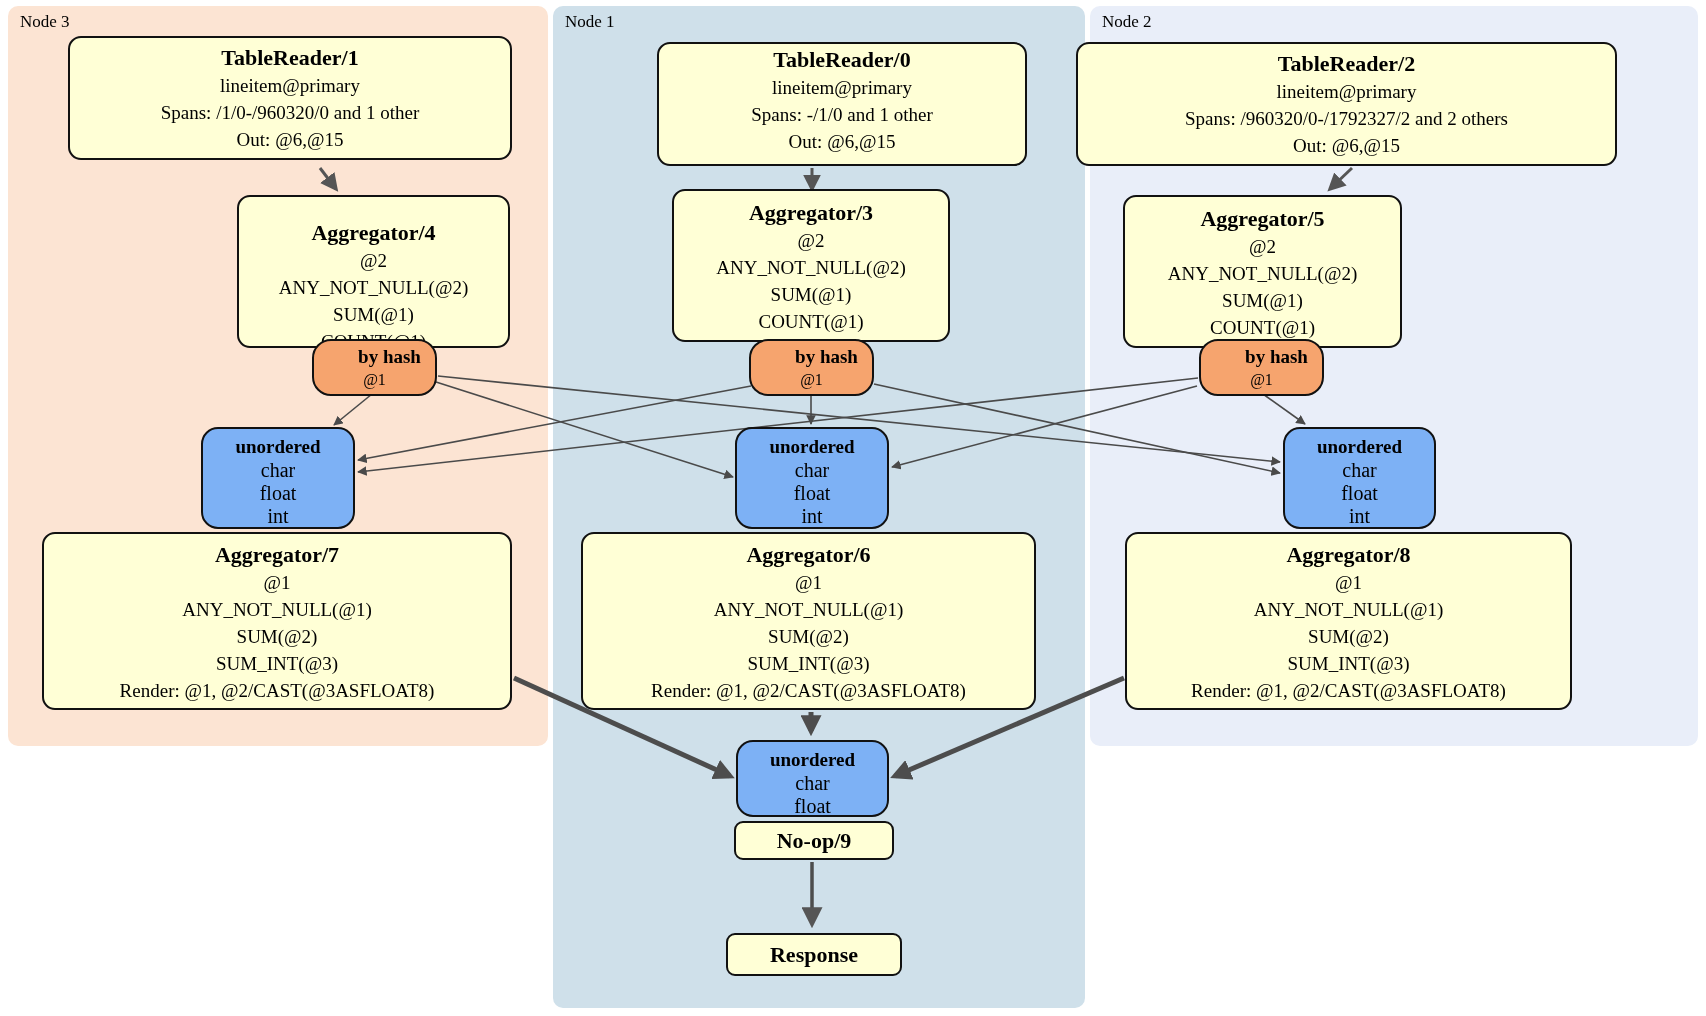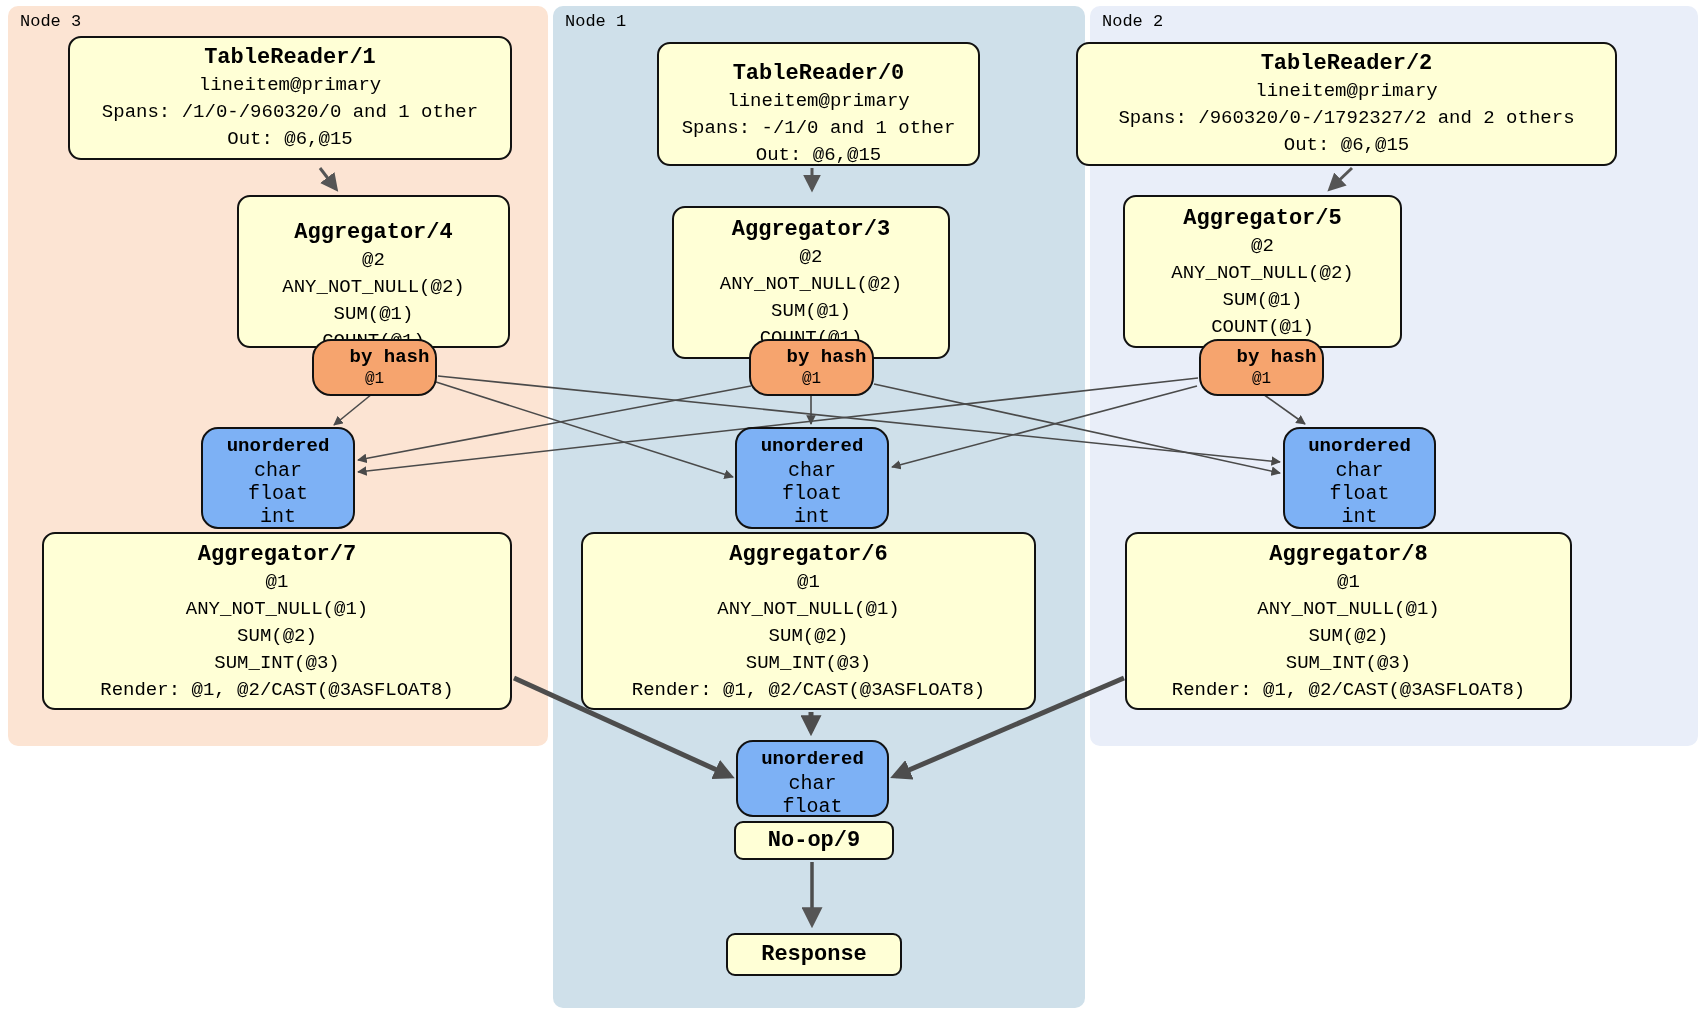--- a/index.html
+++ b/index.html
@@ -10,21 +10,21 @@
     --router-fill:#f6a46e;
     --sync-fill:#7db1f5;
     --box-border:#111111;
     --edge-thin:#4a4a4a;
     --edge-thick:#4d4d4d;
     --text:#000000;
   }
   html,body{margin:0;padding:0;background:#ffffff;}
   .diagram{
     position:relative;width:1706px;height:1016px;overflow:hidden;
-    font-family:Liberation Mono, monospace;color:var(--text);
+    font-family:Liberation Serif, serif;color:var(--text);
   }
   .group{position:absolute;border-radius:10px;z-index:0;}
   .group-node3{background:var(--node3-bg);}
   .group-node1{background:var(--node1-bg);}
   .group-node2{background:var(--node2-bg);}
   .group-label{position:absolute;top:6px;left:12px;font-size:17px;color:#000;}
   .edges{position:absolute;left:0;top:0;z-index:1;}
   .box{position:absolute;z-index:2;text-align:center;box-sizing:border-box;}
   .proc{
     background:var(--proc-fill);border:2px solid var(--box-border);border-radius:13px;
@@ -131,28 +131,28 @@
 
   <div class="box proc" style="left:42px;top:532px;width:470px;height:178px;padding-top:6px;">
     <div class="title">Aggregator/7</div>
     <div class="line">@1</div>
     <div class="line">ANY_NOT_NULL(@1)</div>
     <div class="line">SUM(@2)</div>
     <div class="line">SUM_INT(@3)</div>
     <div class="line">Render: @1, @2/CAST(@3ASFLOAT8)</div>
   </div>
 
-  <div class="box proc" style="left:657px;top:42px;width:323px;height:124px;padding-top:15px;">
+  <div class="box proc" style="left:657px;top:42px;width:370px;height:124px;padding-top:1px;">
     <div class="title">TableReader/0</div>
     <div class="line">lineitem@primary</div>
     <div class="line">Spans: -/1/0 and 1 other</div>
     <div class="line">Out: @6,@15</div>
   </div>
 
-  <div class="box proc" style="left:672px;top:206px;width:278px;height:153px;padding-top:7px;text-align:center;">
+  <div class="box proc" style="left:672px;top:189px;width:278px;height:153px;padding-top:7px;text-align:center;">
     <div class="title">Aggregator/3</div>
     <div class="line">@2</div>
     <div class="line">ANY_NOT_NULL(@2)</div>
     <div class="line">SUM(@1)</div>
     <div class="line">COUNT(@1)</div>
   </div>
 
   <div class="box router" style="left:749px;top:339px;width:125px;height:57px;">
     <div class="title">by hash</div>
     <div class="detail">@1</div>

